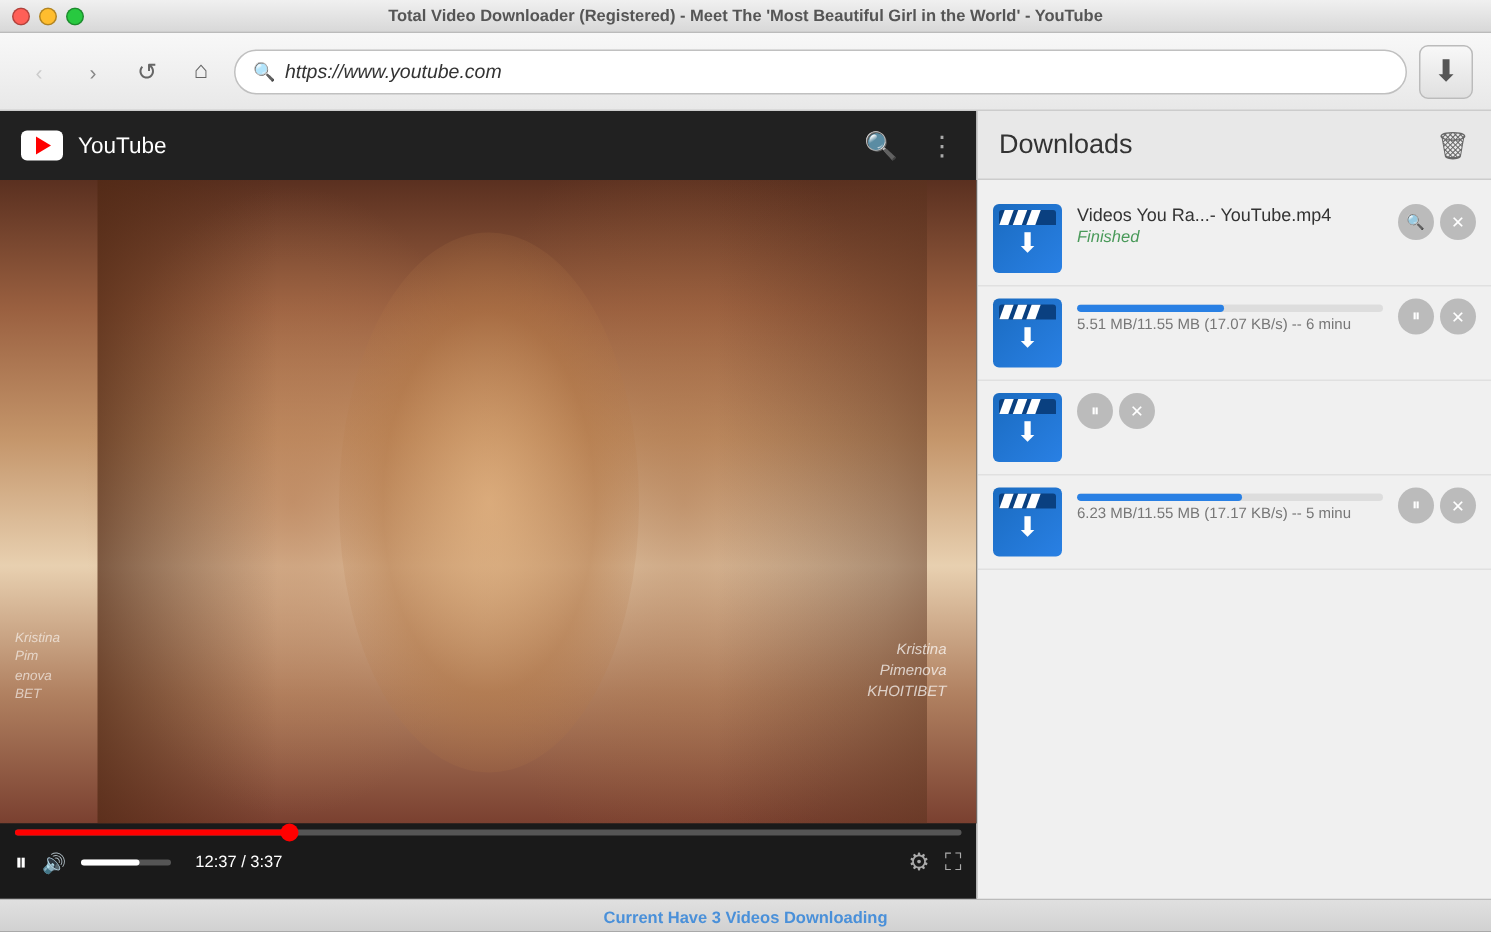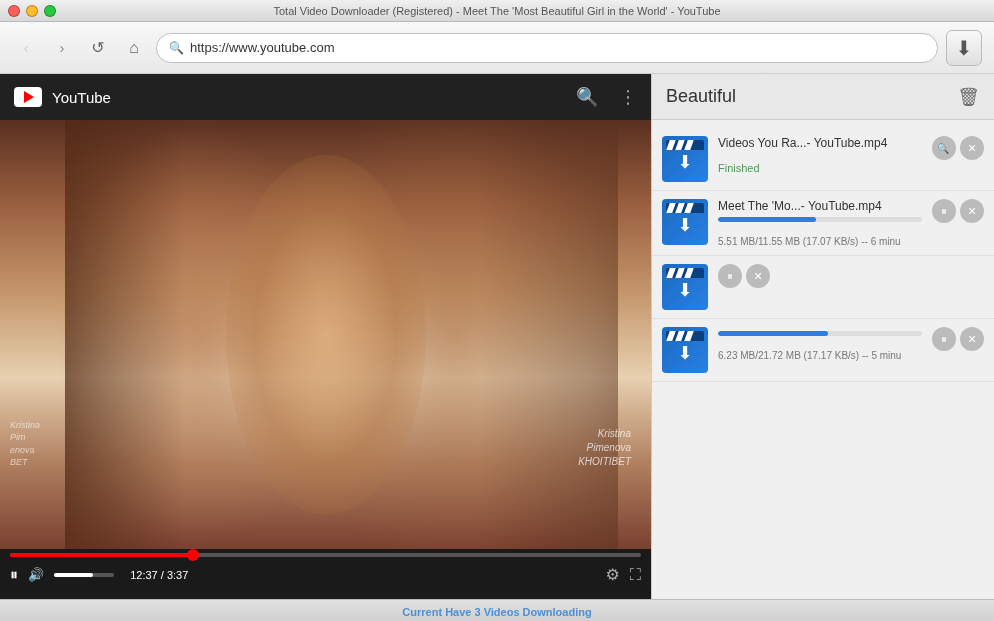--- a/index.html
+++ b/index.html
@@ -33,21 +33,21 @@
       height: 12px;
       border-radius: 50%;
       border: 0.5px solid rgba(0,0,0,0.3);
     }
     .tb-close { background: #ff5f57; }
     .tb-min { background: #ffbd2e; }
     .tb-max { background: #28c940; }
     .title-bar-text {
       font-size: 11px;
       color: #555;
-      font-weight: 400;
+      font-weight: 700;
     }
 
     
     .browser-toolbar {
       height: 52px;
       background: linear-gradient(to bottom, #f8f8f8, #e8e8e8);
       border-bottom: 1px solid #ccc;
       display: flex;
       align-items: center;
       padding: 0 12px;
@@ -104,20 +104,21 @@
       padding: 0 12px;
       gap: 6px;
     }
     .url-input {
       flex: 1;
       border: none;
       outline: none;
       font-size: 13px;
       color: #333;
       background: transparent;
+      font-style: italic;
     }
     .search-icon-url {
       color: #999;
       font-size: 12px;
     }
     .download-btn {
       width: 36px;
       height: 36px;
       border-radius: 6px;
       border: 1px solid #bbb;
@@ -389,38 +390,39 @@
       font-size: 12px;
       color: #333;
       font-weight: 500;
       white-space: nowrap;
       overflow: hidden;
       text-overflow: ellipsis;
     }
     .dl-status-finished {
       font-size: 11px;
       color: #4a9a5a;
-      margin-top: 12px;
+      margin-top: 2px;
+      font-style: italic;
     }
     .dl-progress-bar {
       height: 5px;
       background: #ddd;
       border-radius: 3px;
       margin-top: 4px;
       overflow: hidden;
     }
     .dl-progress-fill {
       height: 100%;
       background: #2980e4;
       border-radius: 3px;
     }
     .dl-size-info {
       font-size: 10px;
       color: #777;
-      margin-top: 14px;
+      margin-top: 3px;
     }
 
     .dl-controls {
       display: flex;
       gap: 4px;
       align-items: flex-start;
       flex-shrink: 0;
     }
     .dl-ctrl-btn {
       width: 24px;
@@ -516,21 +518,21 @@
         </button>
         <button class="fullscreen-btn">
           <span style="font-size:16px;">⛶</span>
         </button>
       </div>
     </div>
   </div>
 
   <div class="downloads-panel">
     <div class="downloads-header">
-      <span class="downloads-title">Beautiful</span>
+      <span class="downloads-title">Downloads</span>
       <button class="trash-btn">
         <span>🗑</span>
       </button>
     </div>
 
     <div class="downloads-list">
 
       <div class="download-item">
         <div class="dl-icon">
           <div style="position:absolute;top:4px;left:4px;right:4px;height:10px;background:#0a4080;border-radius:2px 2px 0 0;overflow:hidden;display:flex;">
@@ -557,21 +559,20 @@
       <div class="download-item">
         <div class="dl-icon">
           <div style="position:absolute;top:4px;left:4px;right:4px;height:10px;background:#0a4080;border-radius:2px 2px 0 0;overflow:hidden;display:flex;">
             <div style="width:6px;height:100%;background:white;transform:skewX(-20deg);margin-left:2px;"></div>
             <div style="width:6px;height:100%;background:white;transform:skewX(-20deg);margin-left:3px;"></div>
             <div style="width:6px;height:100%;background:white;transform:skewX(-20deg);margin-left:3px;"></div>
           </div>
           <span class="dl-arrow">⬇</span>
         </div>
         <div class="dl-info">
-          <div class="dl-filename">Meet The 'Mo...- YouTube.mp4</div>
           <div class="dl-progress-bar">
             <div class="dl-progress-fill" style="width:48%;"></div>
           </div>
           <div class="dl-size-info">5.51 MB/11.55 MB (17.07 KB/s) -- 6 minu</div>
         </div>
         <div class="dl-controls">
           <button class="dl-ctrl-btn">
             <span>⏸</span>
           </button>
           <button class="dl-ctrl-btn">
@@ -605,21 +606,21 @@
             <div style="width:6px;height:100%;background:white;transform:skewX(-20deg);margin-left:2px;"></div>
             <div style="width:6px;height:100%;background:white;transform:skewX(-20deg);margin-left:3px;"></div>
             <div style="width:6px;height:100%;background:white;transform:skewX(-20deg);margin-left:3px;"></div>
           </div>
           <span class="dl-arrow">⬇</span>
         </div>
         <div class="dl-info">
           <div class="dl-progress-bar">
             <div class="dl-progress-fill" style="width:54%;"></div>
           </div>
-          <div class="dl-size-info">6.23 MB/21.72 MB (17.17 KB/s) -- 5 minu</div>
+          <div class="dl-size-info">6.23 MB/11.55 MB (17.17 KB/s) -- 5 minu</div>
         </div>
         <div class="dl-controls">
           <button class="dl-ctrl-btn">
             <span>⏸</span>
           </button>
           <button class="dl-ctrl-btn">
             <span>✕</span>
           </button>
         </div>
       </div>

